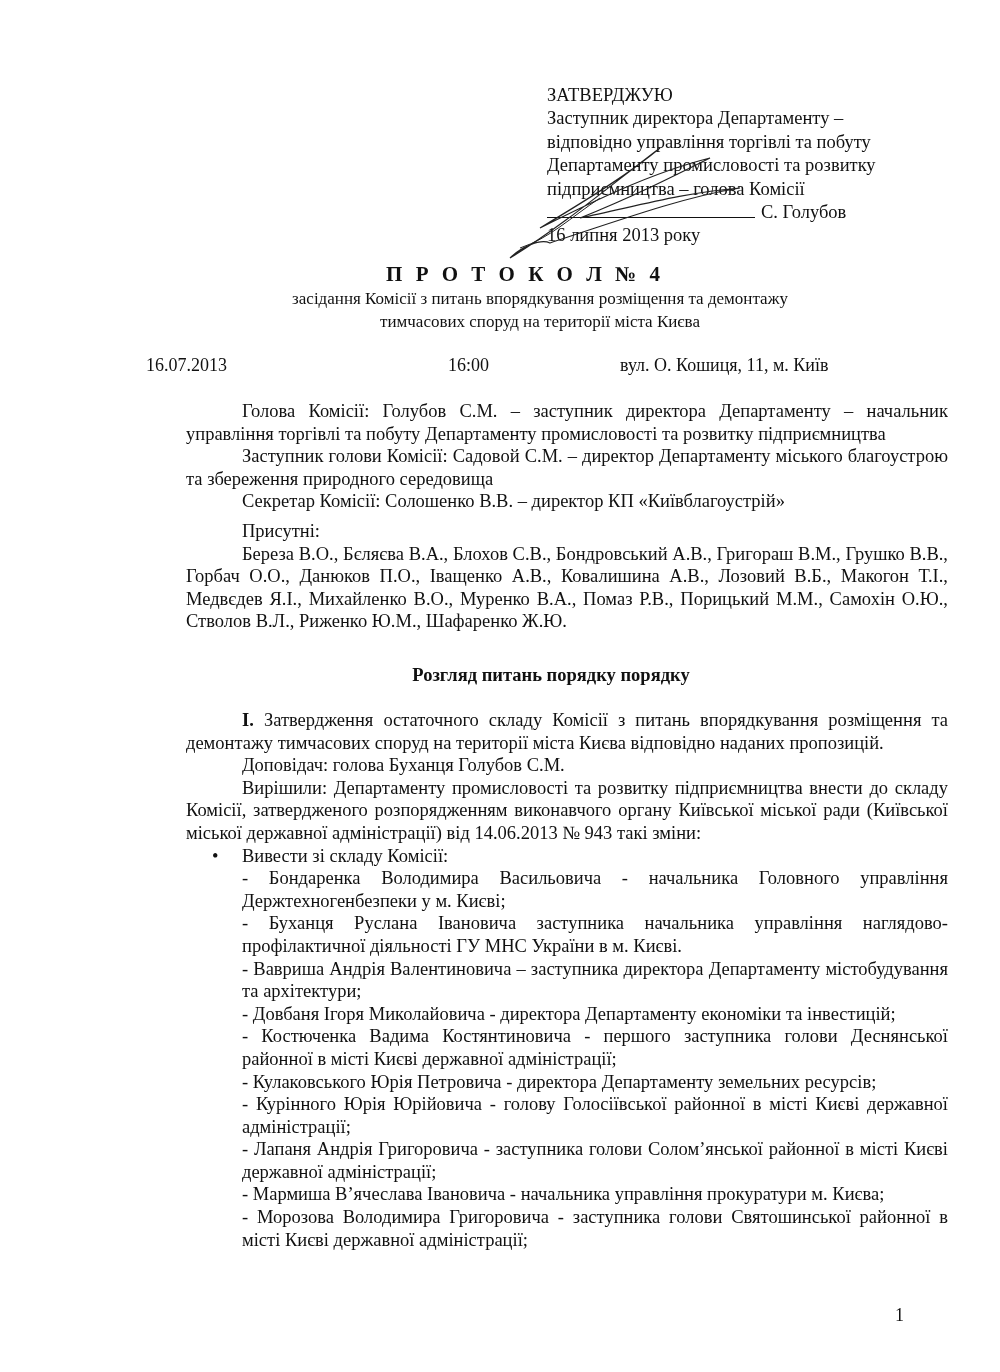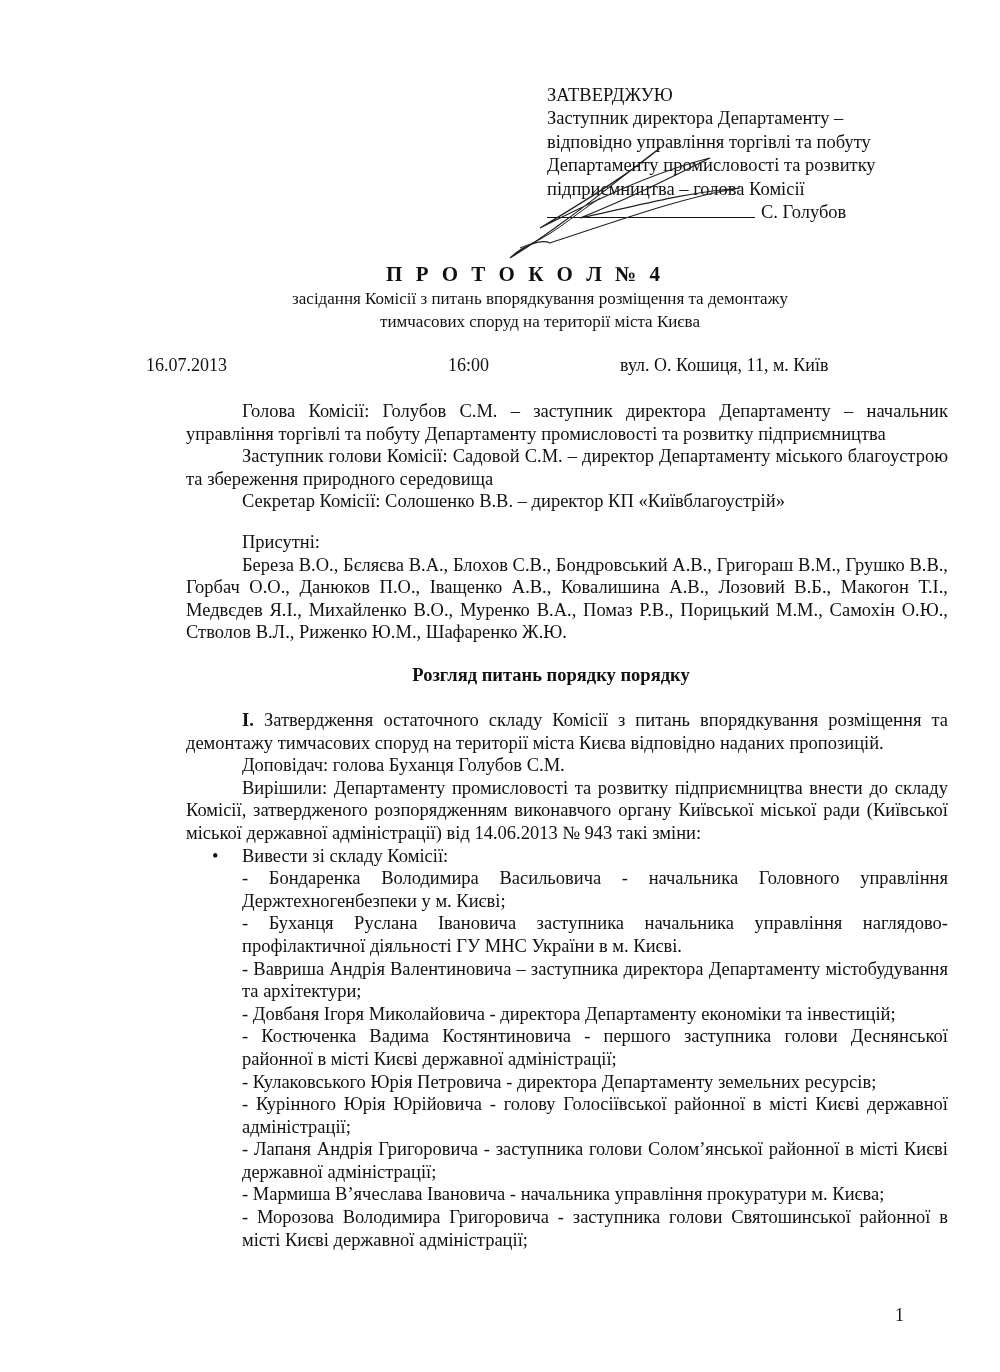--- a/index.html
+++ b/index.html
@@ -44,20 +44,21 @@
 
 <div class="page">
 
   <div class="approve">
     <div>ЗАТВЕРДЖУЮ</div>
     <div>Заступник директора Департаменту –</div>
     <div>відповідно управління торгівлі та побуту</div>
     <div>Департаменту промисловості та розвитку</div>
     <div>підприємництва – голова Комісії</div>
     <div><span class="sign-line"></span><span>С. Голубов</span></div>
+    <div>16 липня 2013 року</div>
   </div>
 
   <svg class="signature" viewBox="0 0 260 150">
     <path d="M30 140 C80 110 140 60 180 30 C150 55 110 80 60 110 C110 85 170 55 230 40 C190 60 150 80 100 100 C150 90 200 75 260 70 C210 78 160 95 70 125 C60 120 40 130 30 140" fill="none" stroke="#222" stroke-width="1.2"></path>
     <path d="M40 130 C70 120 90 100 120 80" fill="none" stroke="#222" stroke-width="1"></path>
   </svg>
 
   <div class="title">П Р О Т О К О Л № 4</div>
   <div class="subtitle">
     <div>засідання Комісії з питань впорядкування розміщення та демонтажу</div>
@@ -67,21 +68,21 @@
   <div class="meta-row" style="left:146px">16.07.2013</div>
   <div class="meta-row" style="left:448px">16:00</div>
   <div class="meta-row" style="left:620px">вул. О. Кошиця, 11, м. Київ</div>
 
   <div class="body-text" style="top:400px">
     <div class="indent">Голова Комісії: Голубов С.М. – заступник директора Департаменту – начальник управління торгівлі та побуту Департаменту промисловості та розвитку підприємництва</div>
     <div class="indent">Заступник голови Комісії: Садовой С.М. – директор Департаменту міського благоустрою та збереження природного середовища</div>
     <div class="indent">Секретар Комісії: Солошенко В.В. – директор КП «Київблагоустрій»</div>
   </div>
 
-  <div class="body-text" style="top:531px">
+  <div class="body-text" style="top:520px">
     <div class="indent">Присутні:</div>
     <div class="indent">Береза В.О., Бєляєва В.А., Блохов С.В., Бондровський А.В., Григораш В.М., Грушко В.В., Горбач О.О., Данюков П.О., Іващенко А.В., Ковалишина А.В., Лозовий В.Б., Макогон Т.І., Медвєдев Я.І., Михайленко В.О., Муренко В.А., Помаз Р.В., Порицький М.М., Самохін О.Ю., Стволов В.Л., Риженко Ю.М., Шафаренко Ж.Ю.</div>
   </div>
 
   <div class="heading">Розгляд питань порядку порядку</div>
 
   <div class="body-text" style="top:709px">
     <div class="indent"><b>I.</b> <span>Затвердження остаточного складу Комісії з питань впорядкування розміщення та демонтажу тимчасових споруд на території міста Києва відповідно наданих пропозицій.</span></div>
     <div class="indent">Доповідач: голова Буханця Голубов С.М.</div>
     <div class="indent">Вирішили: Департаменту промисловості та розвитку підприємництва внести до складу Комісії, затвердженого розпорядженням виконавчого органу Київської міської ради (Київської міської державної адміністрації) від 14.06.2013 № 943 такі зміни:</div>

